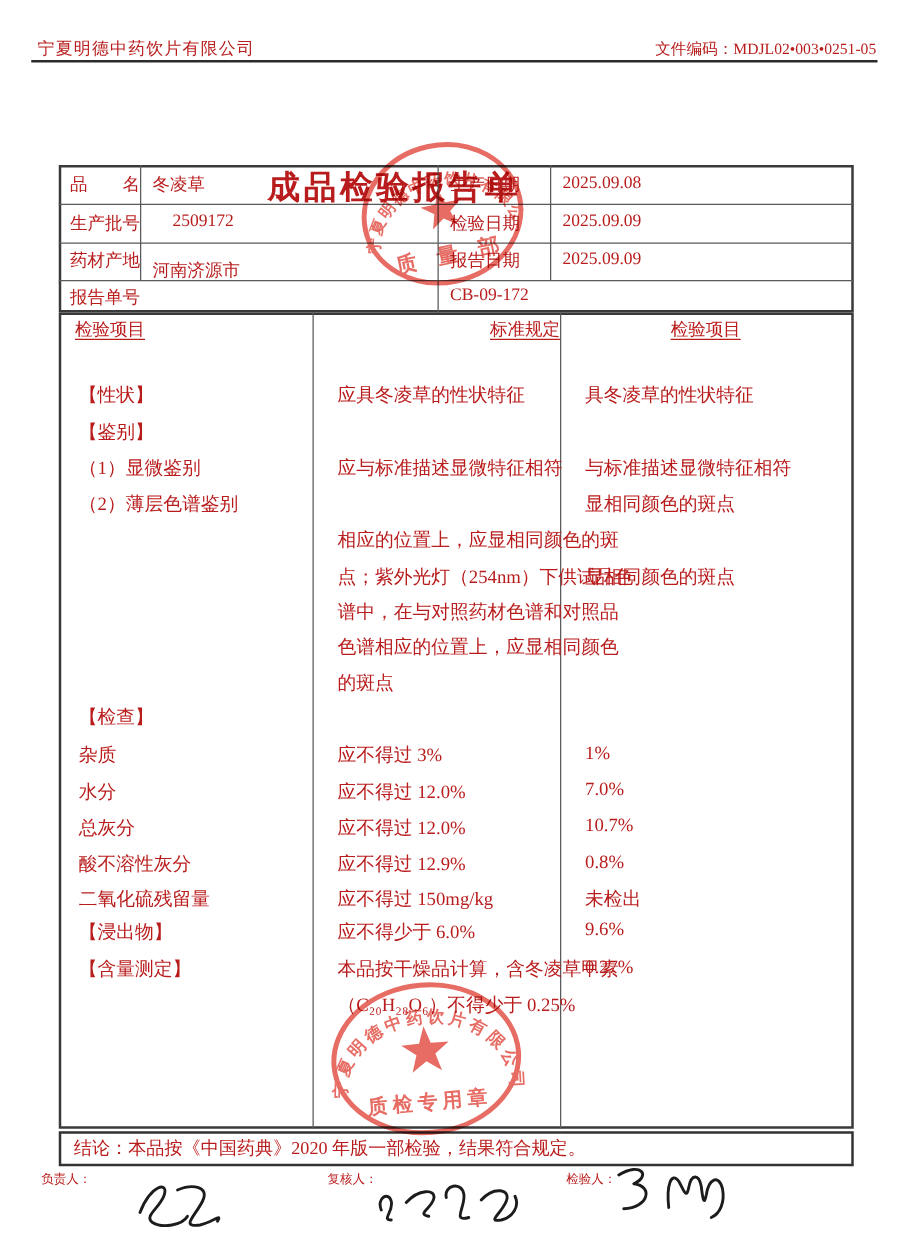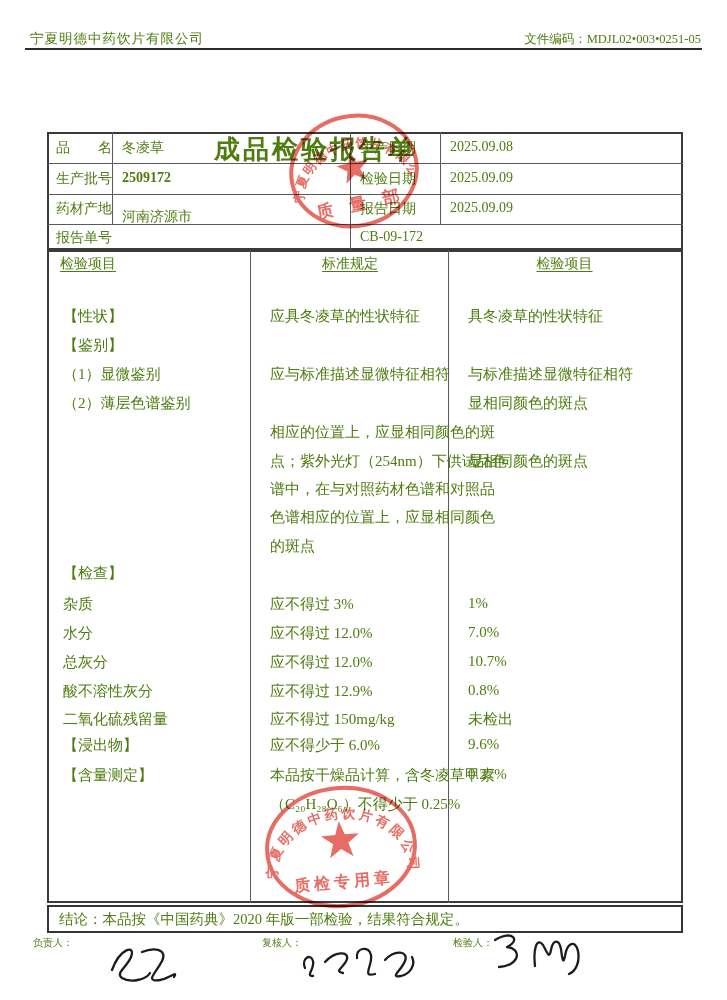--- a/index.html
+++ b/index.html
@@ -1,18 +1,18 @@
 <!DOCTYPE html>
 <html><head>
 <meta charset="utf-8">
 <style>
   html,body{margin:0;padding:0;background:#ffffff;}
   #page{
     position:relative;width:727px;height:1000px;background:#ffffff;
-    font-family:"Liberation Serif","DejaVu Serif",serif;color:#4d7c0f;
+    font-family:"Liberation Serif","DejaVu Serif",serif;color:#b91c1c;
     overflow:hidden;
   }
   .abs{position:absolute;white-space:nowrap;}
   
   .company{left:30px;top:30px;font-size:13.5px;letter-spacing:1px;}
   .doccode{right:26px;top:31px;font-size:12.5px;}
   .hrule{left:25px;top:48px;width:677px;border-top:2px solid #2b2b2b;height:0;}
   .title{left:0;top:84px;width:631px;text-align:center;font-size:26px;font-weight:bold;letter-spacing:3px;margin-top:48px;}
   
   .info-box{left:47px;top:132px;width:636px;height:118px;border:2px solid #3a3a3a;box-sizing:border-box;}
@@ -56,39 +56,39 @@
   <div class="line" style="left:112px;top:132px;width:1px;height:92px;"></div>
   <div class="line" style="left:350px;top:132px;width:1px;height:118px;"></div>
   <div class="line" style="left:440px;top:132px;width:1px;height:92px;"></div>
 
   <div class="abs itxt" style="left:56px;top:139px;">品　　名</div>
   <div class="abs itxt" style="left:122px;top:139px;">冬凌草</div>
   <div class="abs itxt" style="left:360px;top:139px;">生产日期</div>
   <div class="abs itxt" style="left:450px;top:139px;">2025.09.08</div>
 
   <div class="abs itxt" style="left:56px;top:170px;">生产批号</div>
-  <div class="abs itxt" style="left:122px;top:170px;font-weight:bold;">2509172</div>
+  <div class="abs itxt" style="left:138px;top:170px;">2509172</div>
   <div class="abs itxt" style="left:360px;top:170px;">检验日期</div>
   <div class="abs itxt" style="left:450px;top:170px;">2025.09.09</div>
 
   <div class="abs itxt" style="left:56px;top:200px;">药材产地</div>
   <div class="abs itxt" style="left:122px;top:208px;">河南济源市</div>
   <div class="abs itxt" style="left:360px;top:200px;">报告日期</div>
   <div class="abs itxt" style="left:450px;top:200px;">2025.09.09</div>
 
   <div class="abs itxt" style="left:56px;top:229px;">报告单号</div>
   <div class="abs itxt" style="left:360px;top:229px;">CB-09-172</div>
 
   <div class="abs main-box"></div>
   <div class="line" style="left:250px;top:250px;width:1px;height:653px;"></div>
   <div class="line" style="left:448px;top:250px;width:1px;height:653px;"></div>
 
   <div class="abs thead" style="left:0;width:727px;">
     <span class="abs" style="left:60px;">检验项目</span>
-    <span class="abs" style="left:252px;width:196px;text-align:center;">标准规定</span>
+    <span class="abs" style="left:252px;width:196px;text-align:right;">标准规定</span>
     <span class="abs" style="left:448px;width:233px;text-align:center;">检验项目</span>
   </div>
 
   <div class="trow" style="top:307px">
       <span class="c1">【性状】</span>
       <span class="c2">应具冬凌草的性状特征</span>
       <span class="c3">具冬凌草的性状特征</span>
     </div>
   <div class="trow" style="top:336px">
       <span class="c1">【鉴别】</span>

